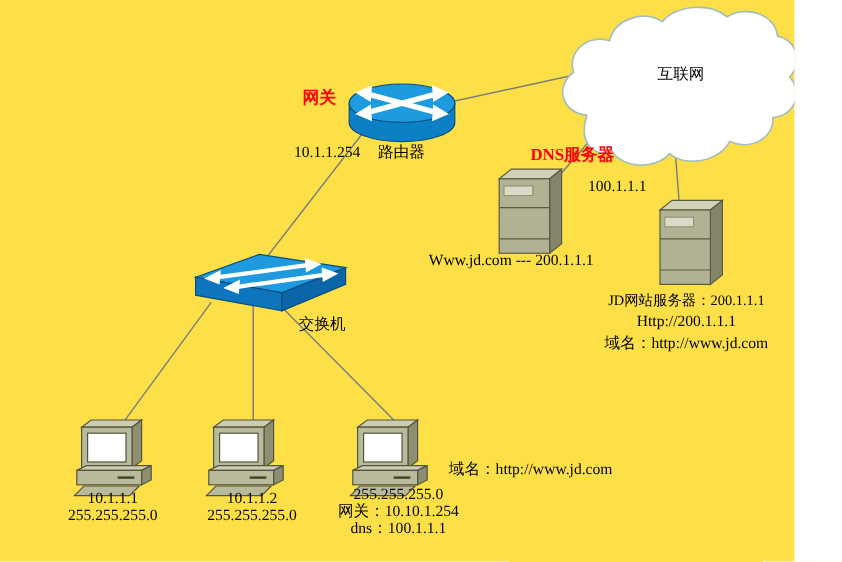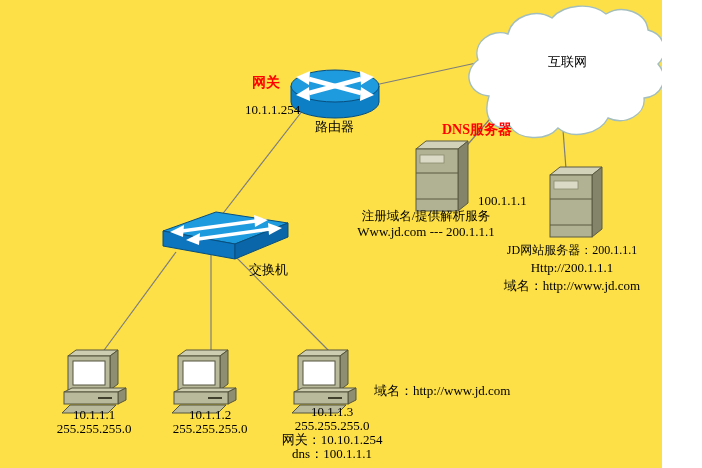--- a/index.html
+++ b/index.html
@@ -94,28 +94,27 @@
     <use href="#server" transform="translate(548,167)"></use>
 
     <use href="#pc" transform="translate(56,348)"></use>
     <use href="#pc" transform="translate(166,348)"></use>
     <use href="#pc" transform="translate(286,348)"></use>
   </svg>
 
   <div class="lbl" style="left:548px;top:55px;">互联网</div>
 
   <div class="lbl lbl-red" style="left:252px;top:75px;">网关</div>
-  <div class="lbl" style="left:245px;top:103px;">10.1.1.254</div>
+  <div class="lbl" style="left:245px;top:120px;">10.1.1.254</div>
   <div class="lbl" style="left:315px;top:120px;">路由器</div>
 
   <div class="lbl lbl-red" style="left:406px;top:122px;margin-left:36px;">DNS服务器</div>
-  <div class="lbl" style="left:478px;top:148px;margin-top:46px;">100.1.1.1</div>
+  <div class="lbl" style="left:490px;top:148px;">100.1.1.1</div>
 
   <div class="blk mid" style="left:346px;top:209px;width:160px;">
-    <div style="font-size:12.5px;">注册域名/提供解析服务</div>
     <div>Www.jd.com --- 200.1.1.1</div>
   </div>
 
   <div class="blk wide" style="left:486px;top:242px;width:172px;">
     <div style="font-size:12px;">JD网站服务器：200.1.1.1</div>
     <div>Http://200.1.1.1</div>
     <div>域名：http://www.jd.com</div>
   </div>
 
   <div class="lbl" style="left:249px;top:227px;margin-top:36px;">交换机</div>
@@ -124,21 +123,20 @@
     <div>10.1.1.1</div>
     <div>255.255.255.0</div>
   </div>
 
   <div class="blk tight" style="left:168px;top:408px;width:84px;">
     <div>10.1.1.2</div>
     <div>255.255.255.0</div>
   </div>
 
   <div class="blk tight" style="left:276px;top:405px;width:112px;">
-    <div>10.1.1.3</div>
     <div>255.255.255.0</div>
     <div>网关：10.10.1.254</div>
     <div>dns：100.1.1.1</div>
   </div>
 
   <div class="lbl" style="left:374px;top:384px;">域名：http://www.jd.com</div>
 
 </div>
 
 </body></html>

